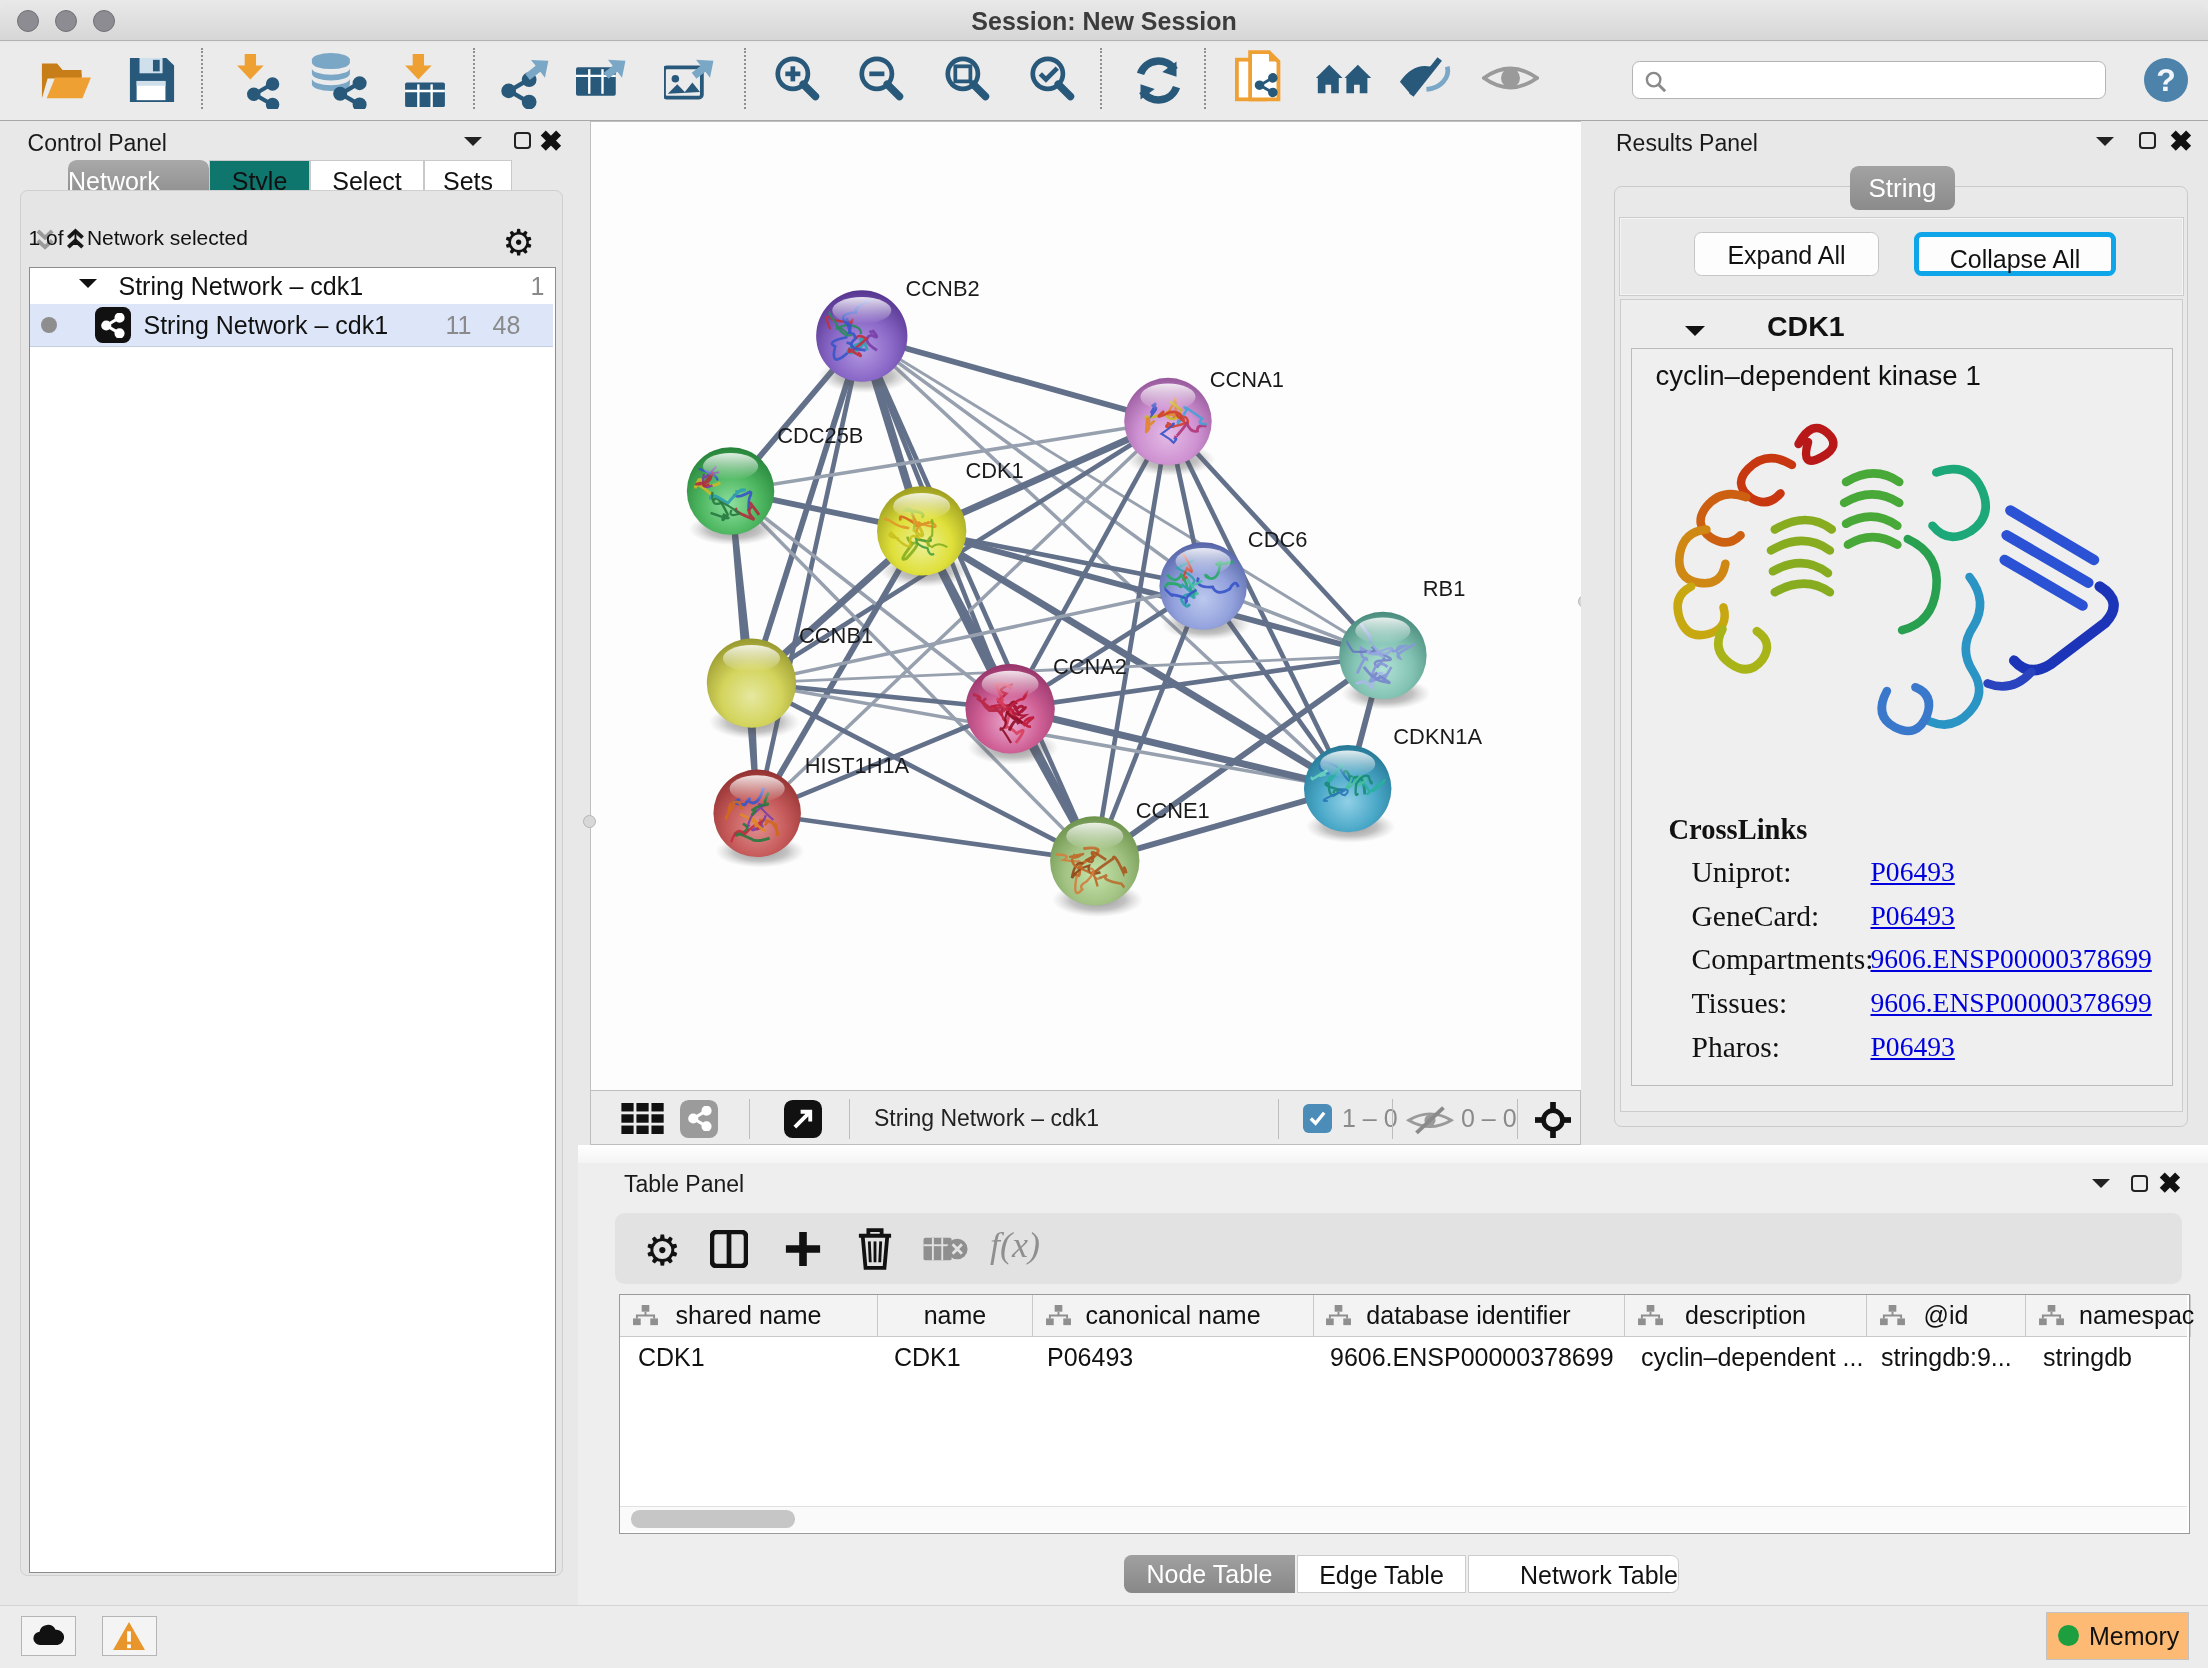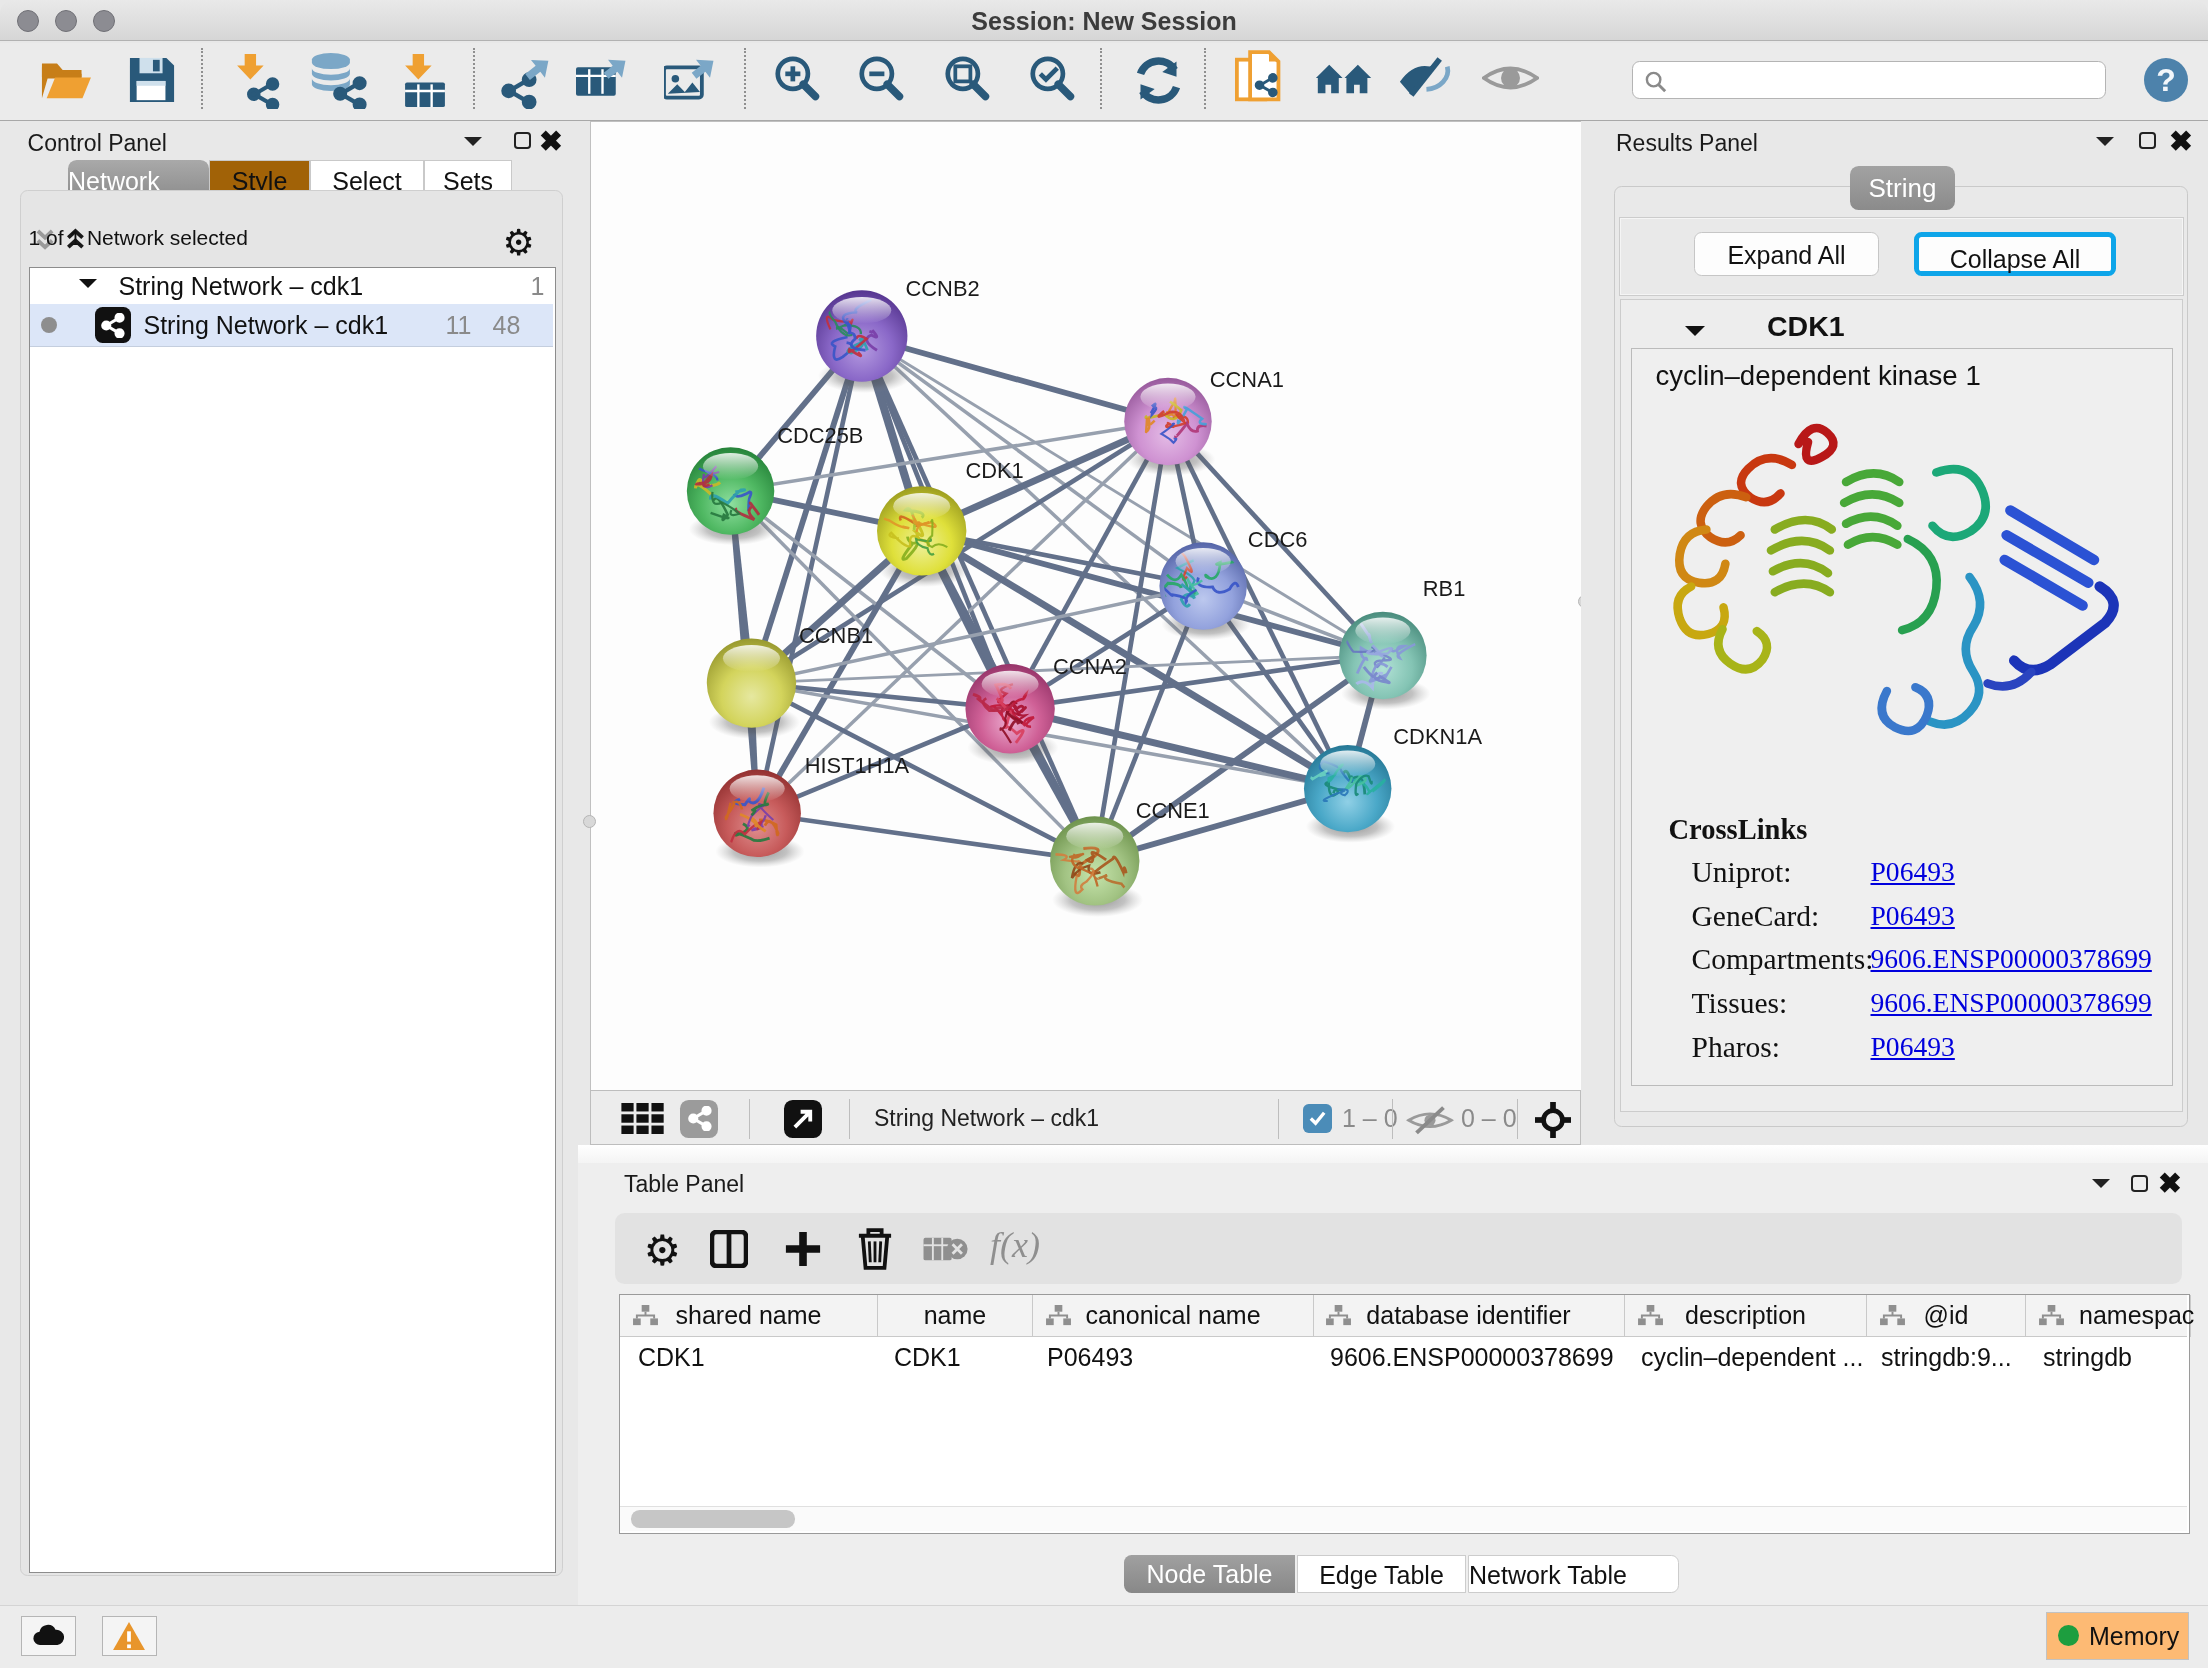--- a/index.html
+++ b/index.html
@@ -155,21 +155,21 @@
       </svg>
     </div>
     <div class="abs" style="left:2144px;top:15px;width:44px;height:44px;border-radius:50%;background:#4d82ab;color:#f2f6fa;font-size:32px;font-weight:bold;text-align:center;line-height:44px">?</div>
   </div>
 <div class="abs" style="left:0;top:121px;width:578px;height:1456px;background:#e8e8e8">
     <div class="abs" style="left:27.6px;top:8.6px;font-size:23px;color:#1a1a1a">Control Panel</div>
     <div class="abs" style="left:464px;top:16px;width:0;height:0;border:9.5px solid transparent;border-top-color:#222;border-bottom-width:0"></div>
     <div class="abs" style="left:514px;top:11.4px;width:17px;height:17px;border:2.9px solid #222;border-radius:3.8px"></div>
     <div class="abs" style="left:539px;top:3.8px;font-size:28.5px;font-weight:bold;color:#111">✖</div>
     <div class="abs" style="left:68px;top:39px;width:141px;height:42px;background:linear-gradient(#a9a9a9,#8a8a8a);border-radius:8.6px 8.6px 0 0;color:#fff;font-size:25px;text-align:left;line-height:42px">Network</div>
-    <div class="abs" style="left:209px;top:39px;width:101px;height:40px;background:#a16207;border:1px solid #c9c9c9;color:#111;font-size:25px;text-align:center;line-height:40px">Style</div>
+    <div class="abs" style="left:209px;top:39px;width:101px;height:40px;background:#0f766e;border:1px solid #c9c9c9;color:#111;font-size:25px;text-align:center;line-height:40px">Style</div>
     <div class="abs" style="left:310px;top:39px;width:114px;height:40px;background:#fff;border:1px solid #c9c9c9;color:#111;font-size:25px;text-align:center;line-height:40px">Select</div>
     <div class="abs" style="left:424px;top:39px;width:88px;height:40px;background:#fff;border:1px solid #c9c9c9;color:#111;font-size:25px;text-align:center;line-height:40px">Sets</div>
     <div class="abs" style="left:20px;top:69px;width:543px;height:1386px;background:#e5e5e5;border:1px solid #cfcfcf;border-radius:7.6px"></div>
     <div class="abs" style="left:28.5px;top:95px;width:527px;height:51px;">
       <svg class="abs" style="left:7.6px;top:11.4px" width="57" height="27" viewBox="0 0 60 28">
         <g fill="none" stroke="#9a9a9a" stroke-width="4">
           <path d="M2 4 l7.5 7 7.5-7"></path>
           <path d="M2 14 l7.5 7 7.5-7"></path>
         </g>
         <g fill="none" stroke="#1a1a1a" stroke-width="4">
@@ -742,21 +742,21 @@
       <div class="abs" style="left:710px;top:48px;font-size:25px;color:#111">9606.ENSP00000378699</div>
       <div class="abs" style="left:1021px;top:48px;font-size:25px;color:#111">cyclin–dependent ...</div>
       <div class="abs" style="left:1261px;top:48px;font-size:25px;color:#111">stringdb:9...</div>
       <div class="abs" style="left:1423px;top:48px;font-size:25px;color:#111">stringdb</div>
       <div class="abs" style="left:0;top:211px;width:1567px;height:25px;background:#fafafa;border-top:1px solid #e0e0e0">
         <div class="abs" style="left:11.4px;top:2.9px;width:164px;height:18px;background:#c6c6c6;border-radius:8.6px"></div>
       </div>
     </div>
     <div class="abs" style="left:546px;top:410px;width:171px;height:38px;background:linear-gradient(#a0a0a0,#888888);border-radius:7.6px 0 0 7.6px;color:#fff;font-size:25px;text-align:center;line-height:38px">Node Table</div>
     <div class="abs" style="left:719px;top:410px;width:169px;height:38px;background:#fff;border:1px solid #ccc;color:#111;font-size:25px;text-align:center;line-height:38px">Edge Table</div>
-    <div class="abs" style="left:890px;top:410px;width:211px;height:38px;background:#fff;border:1px solid #ccc;border-radius:0 7.6px 7.6px 0;color:#111;font-size:25px;text-align:left;line-height:38px">Network Table</div>
+    <div class="abs" style="left:890px;top:410px;width:211px;height:38px;background:#fff;border:1px solid #ccc;border-radius:0 7.6px 7.6px 0;color:#111;font-size:25px;text-align:right;line-height:38px">Network Table</div>
   </div>
 <div class="abs" style="left:0;top:1605px;width:2208px;height:63px;background:#ececec;border-top:1.9px solid #d4d4d4">
     <div class="abs" style="left:21px;top:9.5px;width:55px;height:40px;background:#f4f4f4;border:1.9px solid #b5b5b5">
       <svg class="abs" style="left:8.6px;top:7.6px" width="34" height="23" viewBox="0 0 36 24">
         <path d="M10 22 a7 7 0 0 1 -1 -14 a9 9 0 0 1 17 -2 a7 7 0 0 1 2 16 z" fill="#111"></path>
       </svg>
     </div>
     <div class="abs" style="left:102px;top:9.5px;width:55px;height:40px;background:#f4f4f4;border:1.9px solid #b5b5b5">
       <svg class="abs" style="left:8.6px;top:4.8px" width="34" height="30" viewBox="0 0 36 32">
         <path d="M18 1 L35 31 H1 z" fill="#e8952b"></path>

